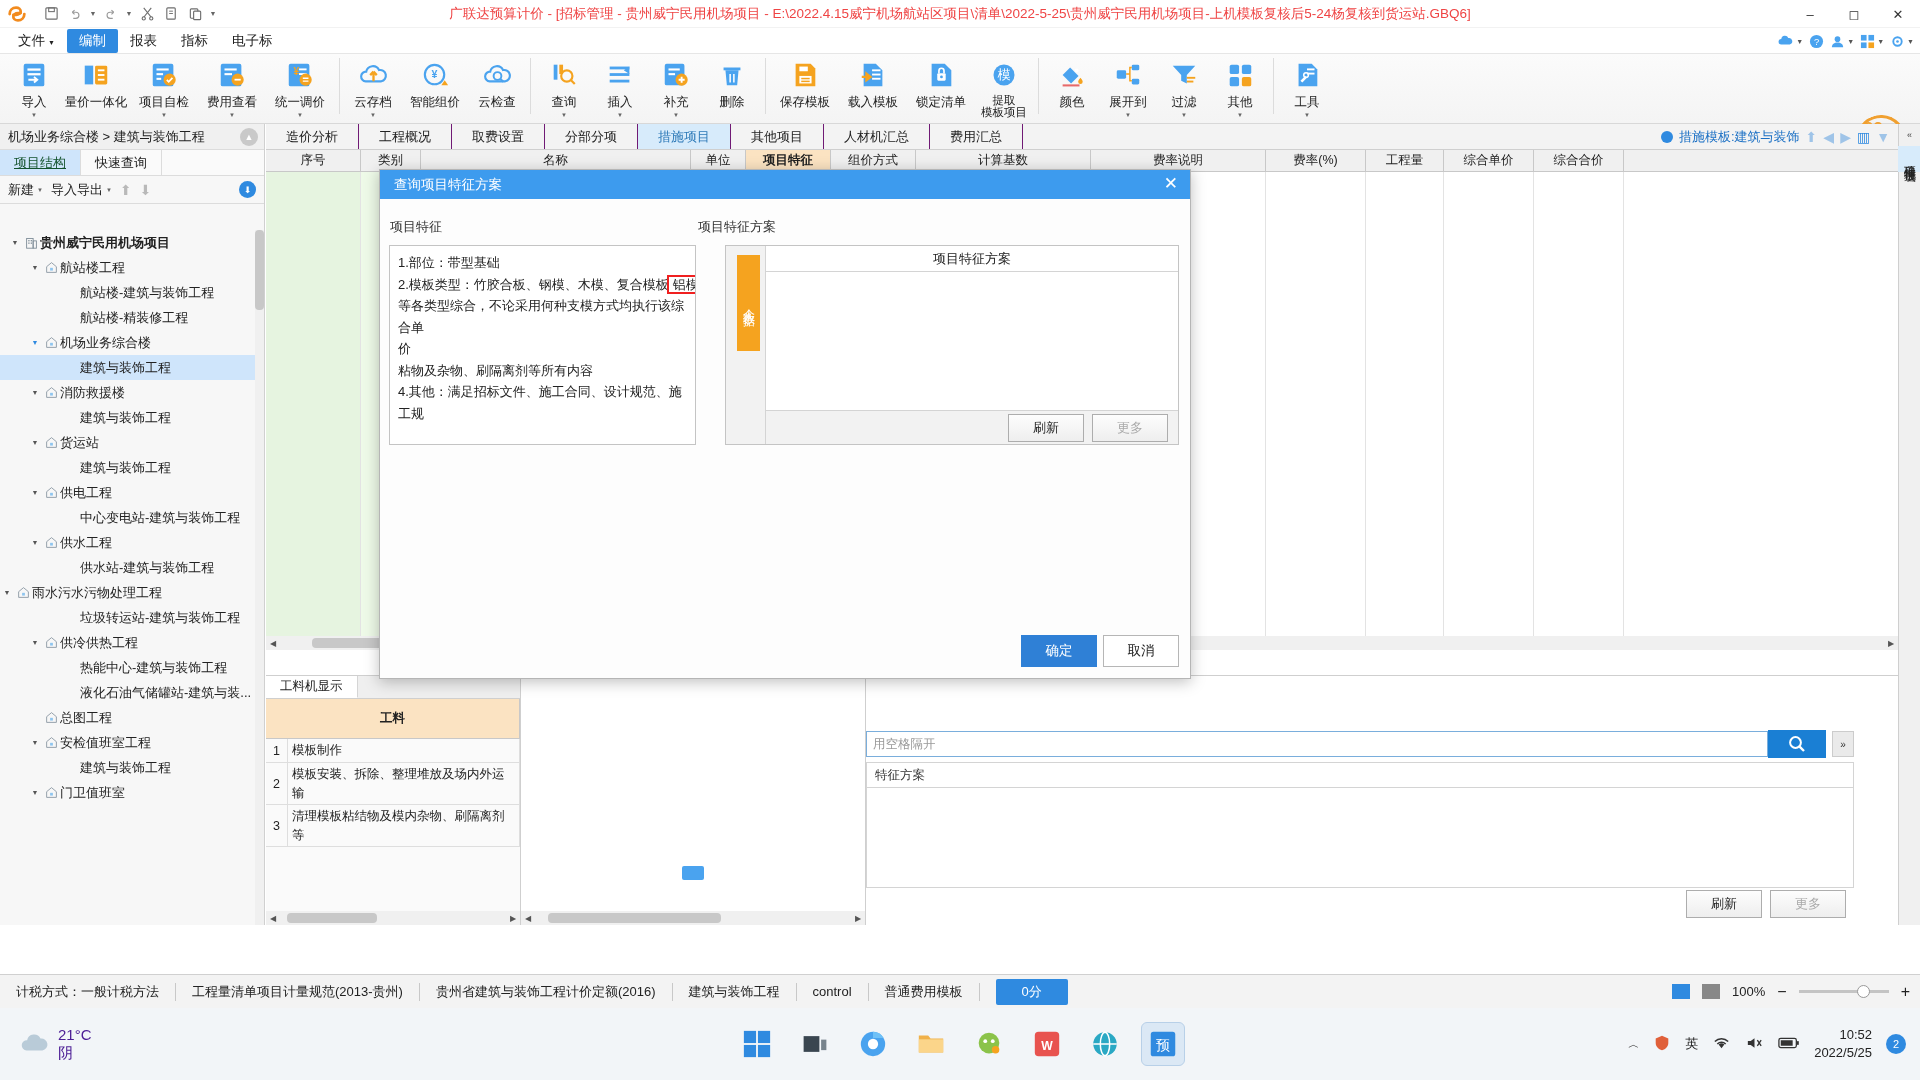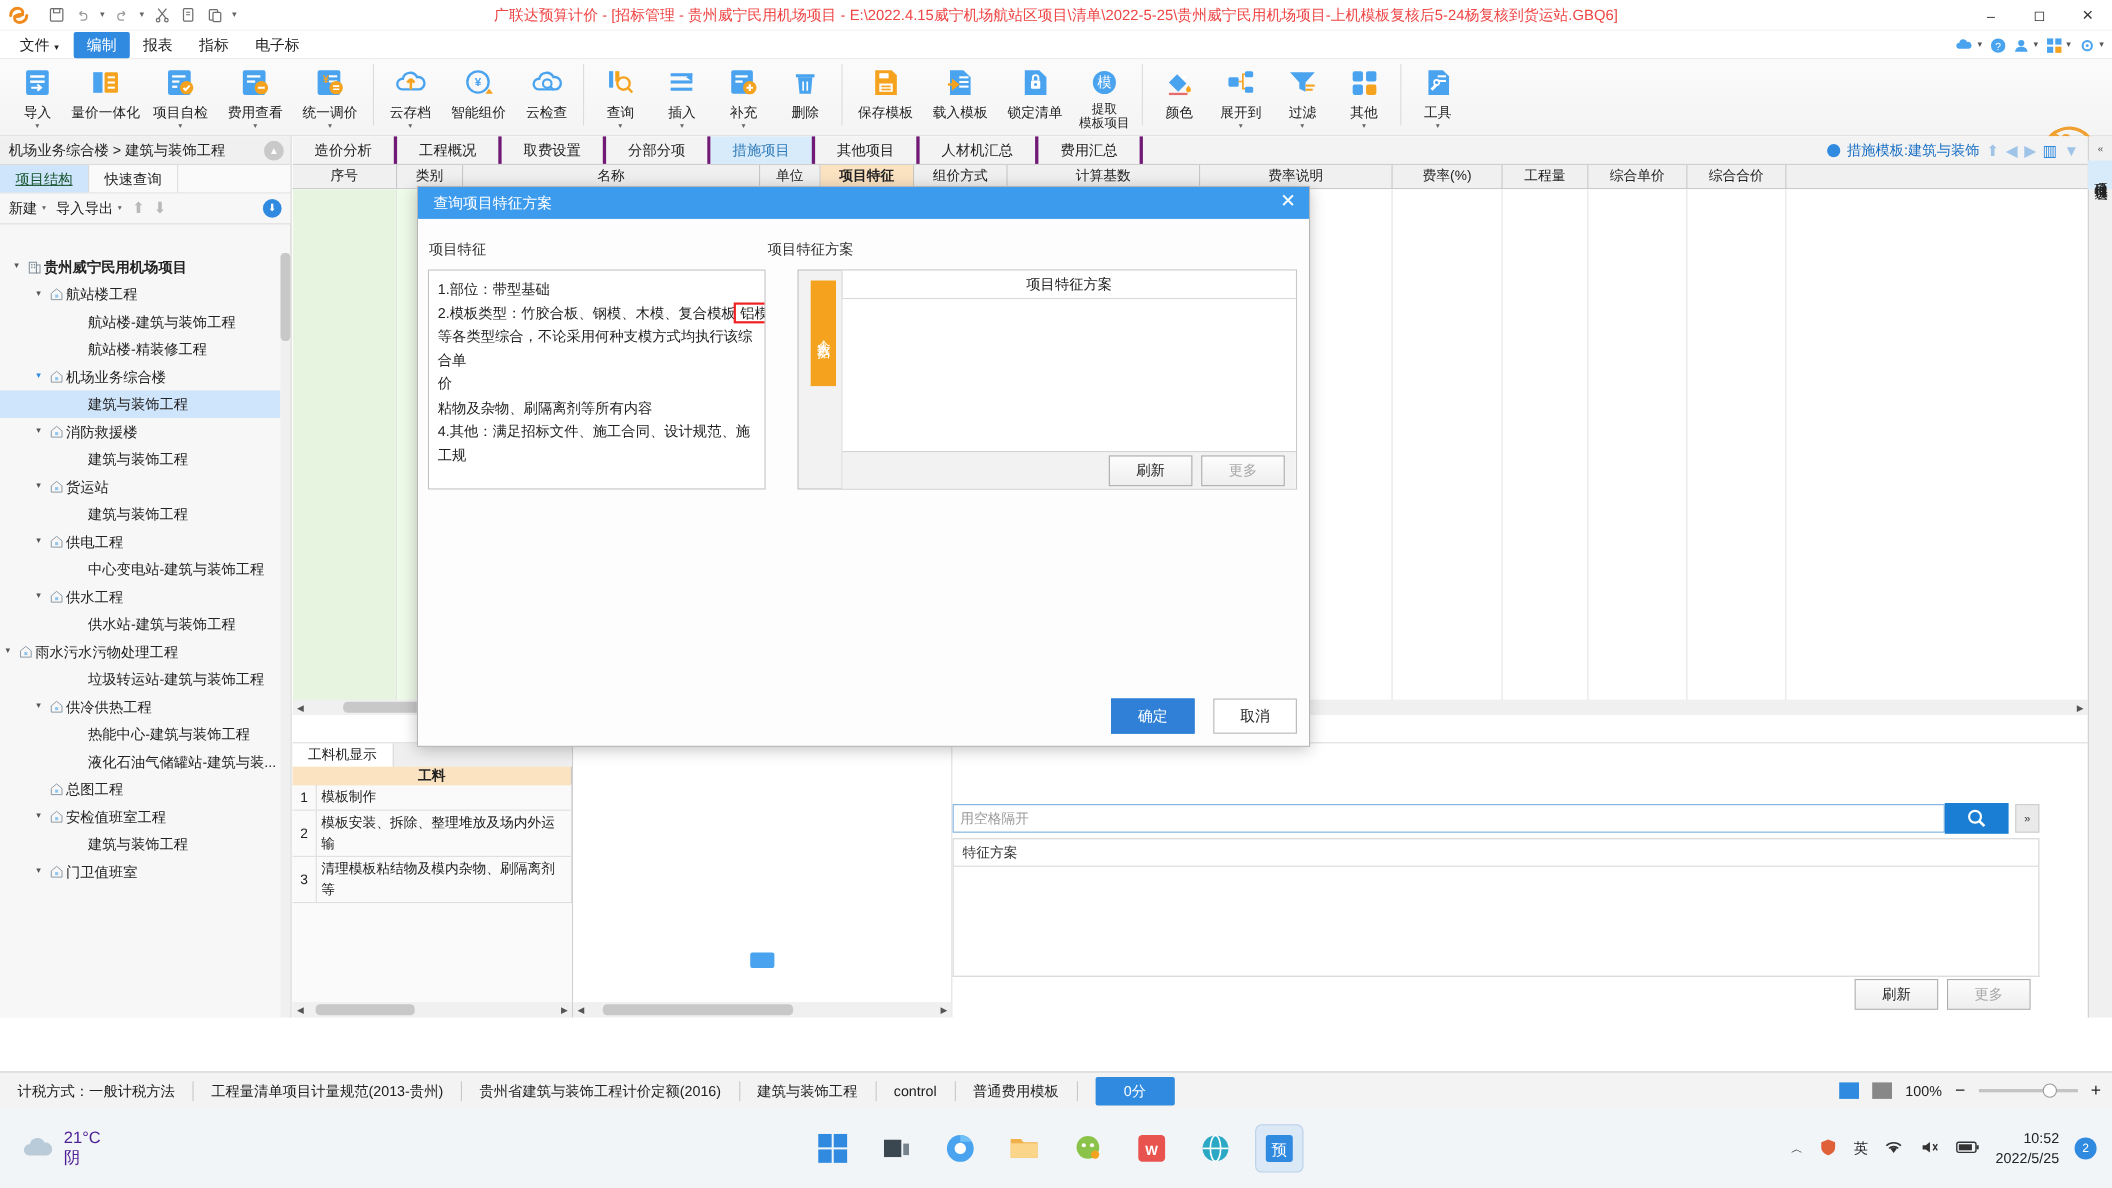--- a/index.html
+++ b/index.html
@@ -99,21 +99,21 @@
   .tnode .tw.blue { color:#2f8ae0; }
   .tnode .tico { width:18px; display:flex; align-items:center; justify-content:center; }
   .tnode .tlb { overflow:hidden; text-overflow:ellipsis; }
   .tnode.bold .tlb { font-weight:bold; }
   .vscroll { position:absolute; right:0; top:106px; bottom:0; width:9px; background:#f0f0f0; }
   .vscroll .thumb { position:absolute; top:0; left:0; width:9px; height:80px; background:#c8c8c8; border-radius:4px; }
 
   
   .main { position:absolute; left:266px; top:124px; right:22px; bottom:155px; background:#ffffff; }
   .mtabs { height:26px; display:flex; background:#f3f3f3; border-bottom:1px solid #cfcfcf; position:relative;}
-  .mtab { padding:4px 20px; font-size:13px; border-right:3px solid #701a75; color:#222; cursor:pointer; display:flex;align-items:center;}
+  .mtab { padding:4px 20px; font-size:13px; border-right:1px solid #701a75; color:#222; cursor:pointer; display:flex;align-items:center;}
   .mtab.active { background:#d7ebfb; color:#2e7ab8; }
   .mtab-right { position:absolute; right:8px; top:0; height:26px; display:flex; align-items:center; gap:6px; font-size:13px; color:#1a6fc4; }
   .mtab-right .dot { width:12px;height:12px;border-radius:50%;background:#2f8ae0; display:inline-block;}
   .mtab-right .nav { color:#9fc4e8; font-size:14px; cursor:pointer;}
   .colhead { height:22px; display:flex; background:#f0f0f0; border-bottom:1px solid #c8c8c8; }
   .colhead .ch { border-right:1px solid #c8c8c8; display:flex; align-items:center; justify-content:center; font-size:12.5px; color:#222; }
   .colhead .ch.hl { background:#fbe3c2; font-weight:bold; }
   .gridarea { position:absolute; left:0; right:0; top:48px; height:478px; overflow:hidden; }
   .gridcanvas { position:absolute; inset:0; background:#ffffff; }
   .gcol { position:absolute; top:0; bottom:0; border-right:1px solid #e3e3e3; }
@@ -121,21 +121,21 @@
   .hsb .arrw { width:14px; text-align:center; font-size:8px; color:#555; }
   .hsb .track { flex:1; position:relative; height:10px; background:#f0f0f0; }
   .hsb .thumb { position:absolute; left:2%; top:0; width:13%; height:10px; background:#c8c8c8; border-radius:4px; }
 
   
   .dock { position:absolute; left:0; right:0; bottom:0; height:250px; background:#f7f7f7; border-top:1px solid #cfcfcf; display:flex; }
   .dockpanel { border-right:1px solid #cfcfcf; position:relative; background:#fafafa; }
   .dtabrow { height:23px; display:flex; background:#efefef; border-bottom:1px solid #cfcfcf; }
   .dtab { padding:3px 14px; font-size:12.5px; border-right:1px solid #d5d5d5; cursor:pointer; display:flex; align-items:center;}
   .dtab.active { background:#ffffff; border-bottom:1px solid #fff; }
-  .dgrid-head { height:14px; display:flex; background:#0ea5e9; border-bottom:1px solid #c8c8c8;align-items:center; }
+  .dgrid-head { height:40px; display:flex; background:#0ea5e9; border-bottom:1px solid #c8c8c8; }
   .dgrid-head .dh { border-right:1px solid #c8c8c8; display:flex; align-items:center; justify-content:center; font-size:12.5px; font-weight:bold; }
   .dgrid-head .dh.sel { background:#fbe3c2; }
   .drow { display:flex; border-bottom:1px solid #dedede; font-size:12.5px; }
   .drow .dc { border-right:1px solid #dedede; padding:2px 4px; overflow:hidden; }
   .drow .dc.num { justify-content:center; display:flex; align-items:center; }
 
   
   .rstrip { position:absolute; right:0; top:124px; bottom:155px; width:22px; background:#f0f0f0; border-left:1px solid #cfcfcf; display:flex; flex-direction:column; align-items:center; }
   .rstrip .rst-top { width:22px; height:22px; display:flex; align-items:center; justify-content:center; font-size:9px; color:#444; cursor:pointer;}
   .rstrip .vtab {
@@ -169,21 +169,21 @@
   .planbox { position:absolute; left:345px; top:46px; right:11px; height:200px; background:#f2f2f2; border:1px solid #c4c4c4; display:flex; }
   .plan-vtab { width:23px; background:#f5a31f; color:#fff; writing-mode:vertical-rl; text-orientation:upright; font-size:12px; display:flex; align-items:center; justify-content:center; letter-spacing:2px; margin:9px 0 9px 11px; height:96px; cursor:pointer;}
   .plan-main { flex:1; margin:0 0 0 5px; background:#fff; border-left:1px solid #d4d4d4; display:flex; flex-direction:column; }
   .plan-head { height:26px; border-bottom:1px solid #d4d4d4; display:flex; align-items:center; justify-content:center; font-size:13px; color:#222; }
   .plan-list { flex:1; background:#fff; }
   .plan-foot { height:34px; border-top:1px solid #d4d4d4; background:#f2f2f2; display:flex; align-items:center; justify-content:flex-end; gap:8px; padding-right:10px; }
   .btn { border:1px solid #adadad; background:linear-gradient(#fdfdfd,#eeeeee); font-size:13px; padding:4px 0; width:76px; text-align:center; cursor:pointer; }
   .btn.disabled { color:#a9a9a9; }
   .btn-primary { background:#2f80d6; border:1px solid #2f80d6; color:#fff; width:76px; padding:6px 0; text-align:center; font-size:13.5px; cursor:pointer; }
   .btn-plain { background:#ffffff; border:1px solid #b6b6b6; color:#222; width:76px; padding:6px 0; text-align:center; font-size:13.5px; cursor:pointer; }
-  .dlg-foot { position:absolute; right:11px; bottom:11px; display:flex; gap:17px; }
+  .dlg-foot { position:absolute; right:11px; bottom:11px; display:flex; gap:6px; }
 
   
   .statusbar { position:absolute; left:0; bottom:72px; width:1920px; height:34px; background:#f3f3f3; border-top:1px solid #d0d0d0; display:flex; align-items:center; font-size:13px; color:#222; }
   .sb-item { padding:0 16px; display:flex; align-items:center; }
   .sb-sep { width:1px; height:18px; background:#c8c8c8; }
   .sb-badge { background:#2f8ae0; color:#fff; padding:4px 26px; border-radius:2px; font-size:13px; }
   .sb-right { position:absolute; right:10px; display:flex; align-items:center; gap:12px; }
   .sb-right .viewico { width:18px;height:15px; background:#2f8ae0; cursor:pointer;}
   .sb-right .viewico2 { width:18px;height:15px; background:#888; cursor:pointer;}
   .slider { width:90px; height:3px; background:#c4c4c4; position:relative; }

